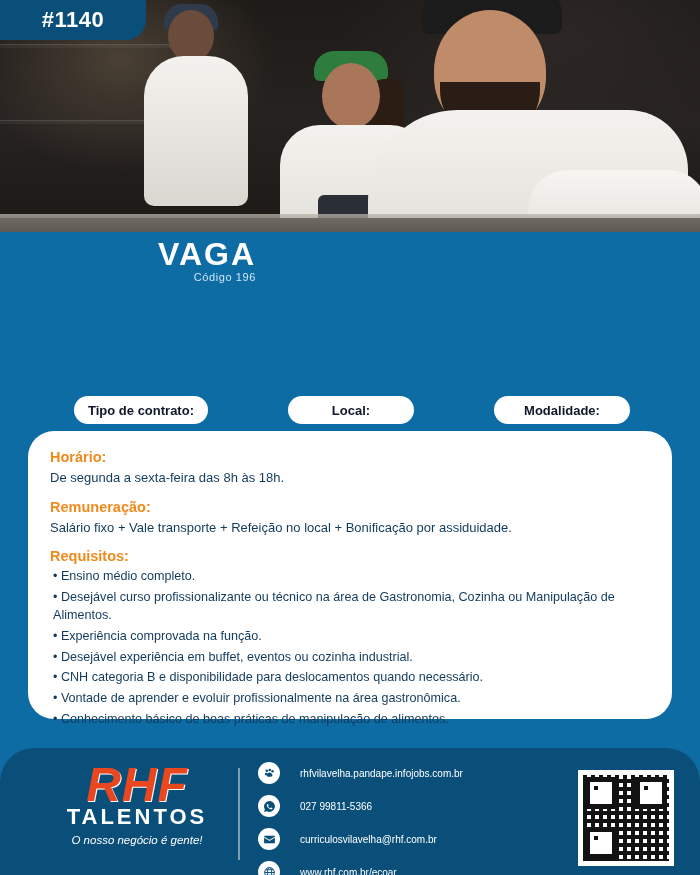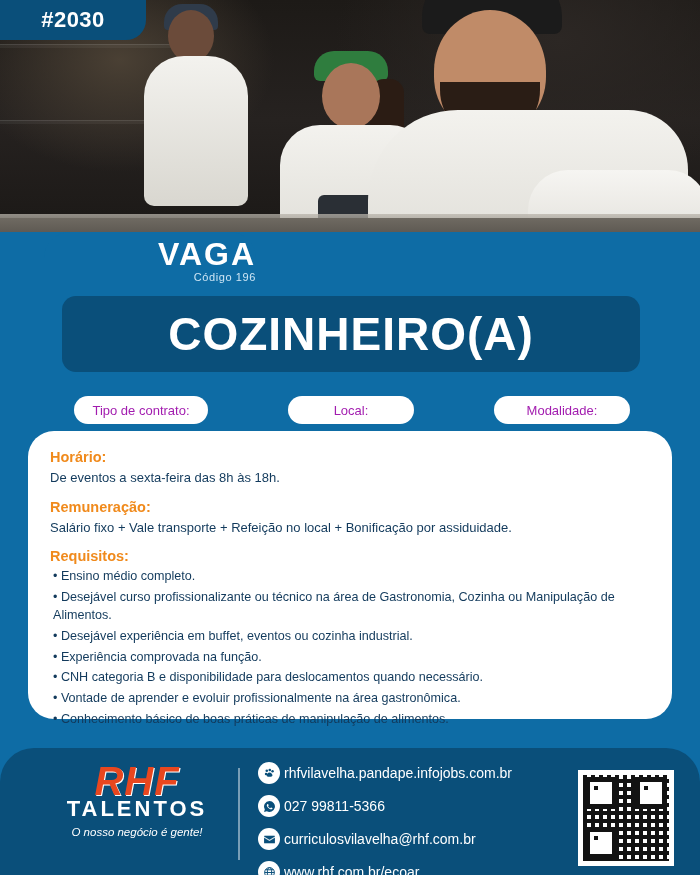--- a/index.html
+++ b/index.html
@@ -182,23 +182,23 @@
 
   
   .pill {
     position: absolute;
     height: 28px;
     background: #ffffff;
     border-radius: 16px;
     display: flex;
     align-items: center;
     justify-content: center;
-    color: #a21caf;
+    color: #0f172a;
     font-size: 13px;
-    font-weight: normal;
+    font-weight: bold;
     z-index: 5;
   }
   .pill-val {
     position: absolute;
     color: #ffffff;
     font-size: 14px;
     text-align: center;
     z-index: 5;
   }
 
@@ -246,21 +246,21 @@
     border-top-left-radius: 34px;
     border-top-right-radius: 34px;
     z-index: 6;
   }
   .logo-wrap {
     position: absolute;
     left: 42px; top: 14px;
     width: 190px; text-align: center;
   }
   .logo-rhf {
-    font-size: 40px;
+    font-size: 48px;
     font-weight: bold;
     font-style: italic;
     color: #e8471f;
     letter-spacing: 1px;
     line-height: 0.95;
     text-shadow: 1px 1px 0 #ffffff;
   }
   .logo-talentos {
     font-size: 22px;
     font-weight: bold;
@@ -278,23 +278,23 @@
     position: absolute;
     left: 238px; top: 20px;
     width: 2px; height: 92px;
     background: rgba(255,255,255,.45);
   }
   .contact {
     position: absolute;
     left: 258px;
     display: flex;
     align-items: center;
-    gap: 4px;
-    color: #ffffff;
-    font-size: 14px;
+    gap: 20px;
+    color: #ffffff;
+    font-size: 10px;
   }
   .cicon {
     width: 22px; height: 22px;
     border-radius: 50%;
     background: #ffffff;
     display: flex;
     align-items: center;
     justify-content: center;
     flex: 0 0 22px;
   }
@@ -364,55 +364,52 @@
 
     <div class="counter-top"></div>
     <div class="counter"></div>
     <div class="bowl" style="left:228px;top:236px;width:86px;height:34px;"></div>
     <div class="food" style="left:244px;top:238px;width:16px;height:12px;"></div>
     <div class="food" style="left:266px;top:242px;width:18px;height:12px;"></div>
     <div class="food" style="left:292px;top:238px;width:14px;height:11px;"></div>
     <div class="bowl" style="left:330px;top:240px;width:70px;height:28px;"></div>
   </div>
 
-  <div class="code-tag">#2030</div>
+  <div class="code-tag">#1140</div>
 
   <div class="blue-body"></div>
 
   <div class="vaga-block">
     <div class="vaga-title">VAGA</div>
     <div class="vaga-sub">Código 196</div>
   </div>
 
-  <div class="role-box">
-    <div class="role-text">COZINHEIRO(A)</div>
-  </div>
 
   <div class="pill" style="left:74px; top:396px; width:134px;">Tipo de contrato:</div>
   <div class="pill-val" style="left:74px; top:430px; width:134px;">CLT</div>
 
   <div class="pill" style="left:288px; top:396px; width:126px;">Local:</div>
   <div class="pill-val" style="left:288px; top:430px; width:126px;font-style:italic;">SERRA/ES</div>
 
   <div class="pill" style="left:494px; top:396px; width:136px;">Modalidade:</div>
   <div class="pill-val" style="left:494px; top:430px; width:136px;">PRESENCIAL</div>
 
   <div class="white-card">
     <p class="sec-title">Horário:</p>
-    <p class="sec-text">De eventos a sexta-feira das 8h às 18h.</p>
+    <p class="sec-text">De segunda a sexta-feira das 8h às 18h.</p>
 
     <p class="sec-title">Remuneração:</p>
     <p class="sec-text">Salário fixo + Vale transporte + Refeição no local + Bonificação por assiduidade.</p>
 
     <p class="sec-title">Requisitos:</p>
     <ul class="req-list">
       <li>• Ensino médio completo.</li>
       <li>• Desejável curso profissionalizante ou técnico na área de Gastronomia, Cozinha ou Manipulação de Alimentos.</li>
+      <li>• Experiência comprovada na função.</li>
       <li>• Desejável experiência em buffet, eventos ou cozinha industrial.</li>
-      <li>• Experiência comprovada na função.</li>
       <li>• CNH categoria B e disponibilidade para deslocamentos quando necessário.</li>
       <li>• Vontade de aprender e evoluir profissionalmente na área gastronômica.</li>
       <li>• Conhecimento básico de boas práticas de manipulação de alimentos.</li>
     </ul>
   </div>
 
   <div class="footer">
     <div class="logo-wrap">
       <div class="logo-rhf">RHF</div>
       <div class="logo-talentos">TALENTOS</div>

